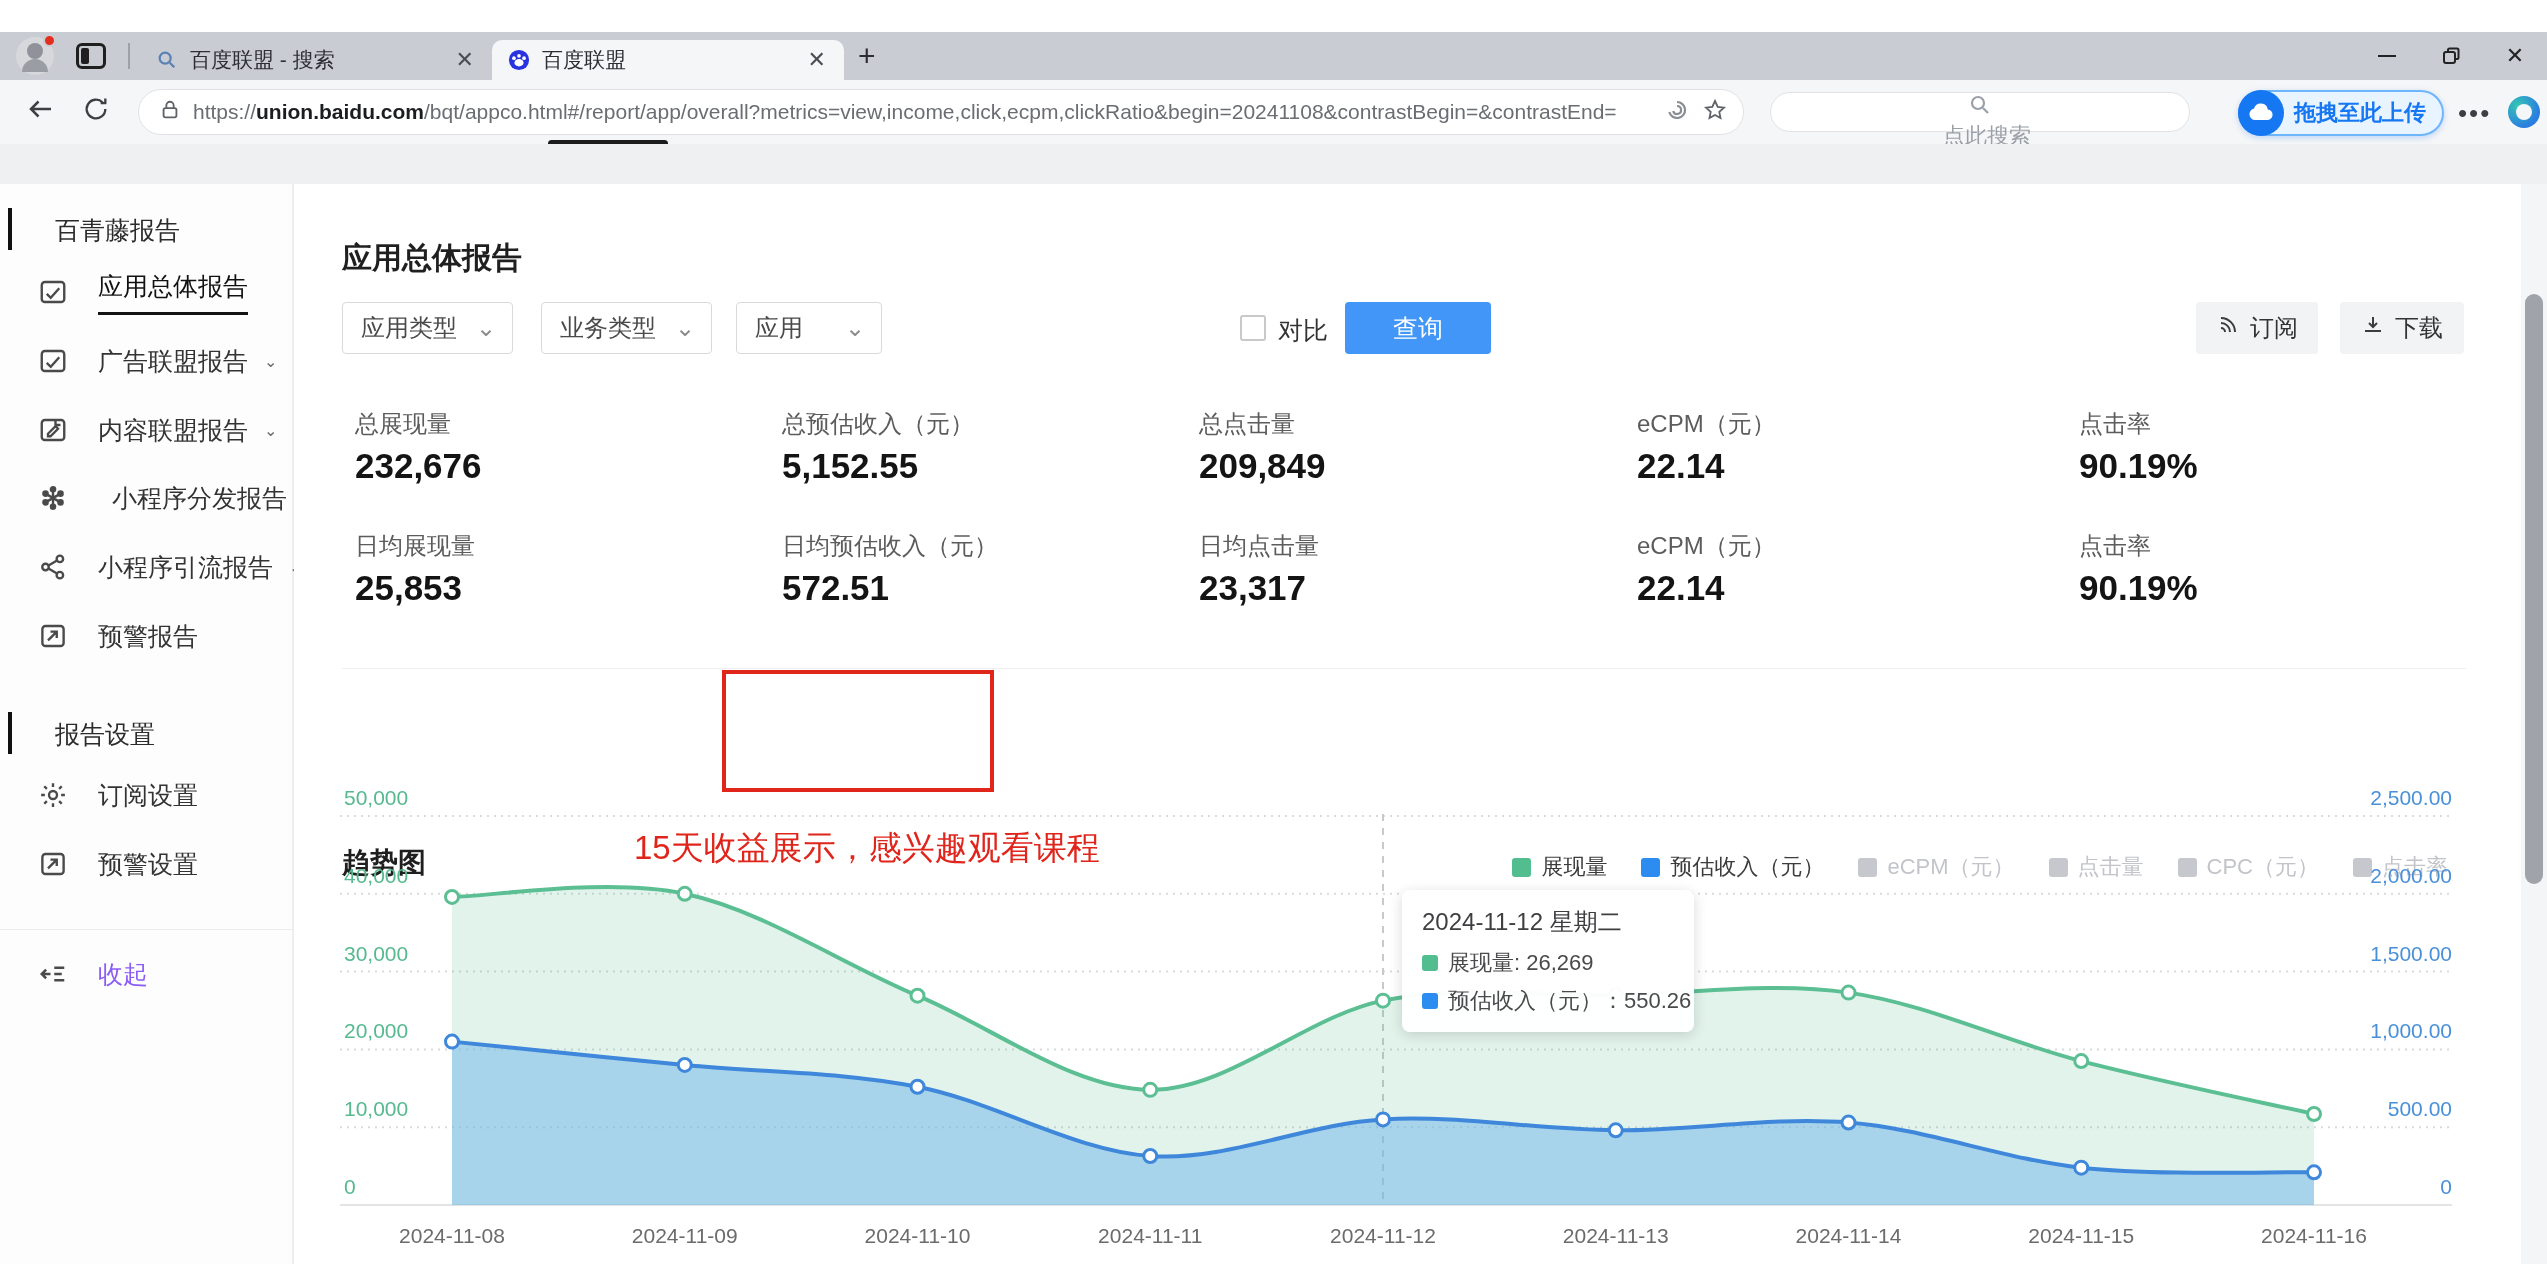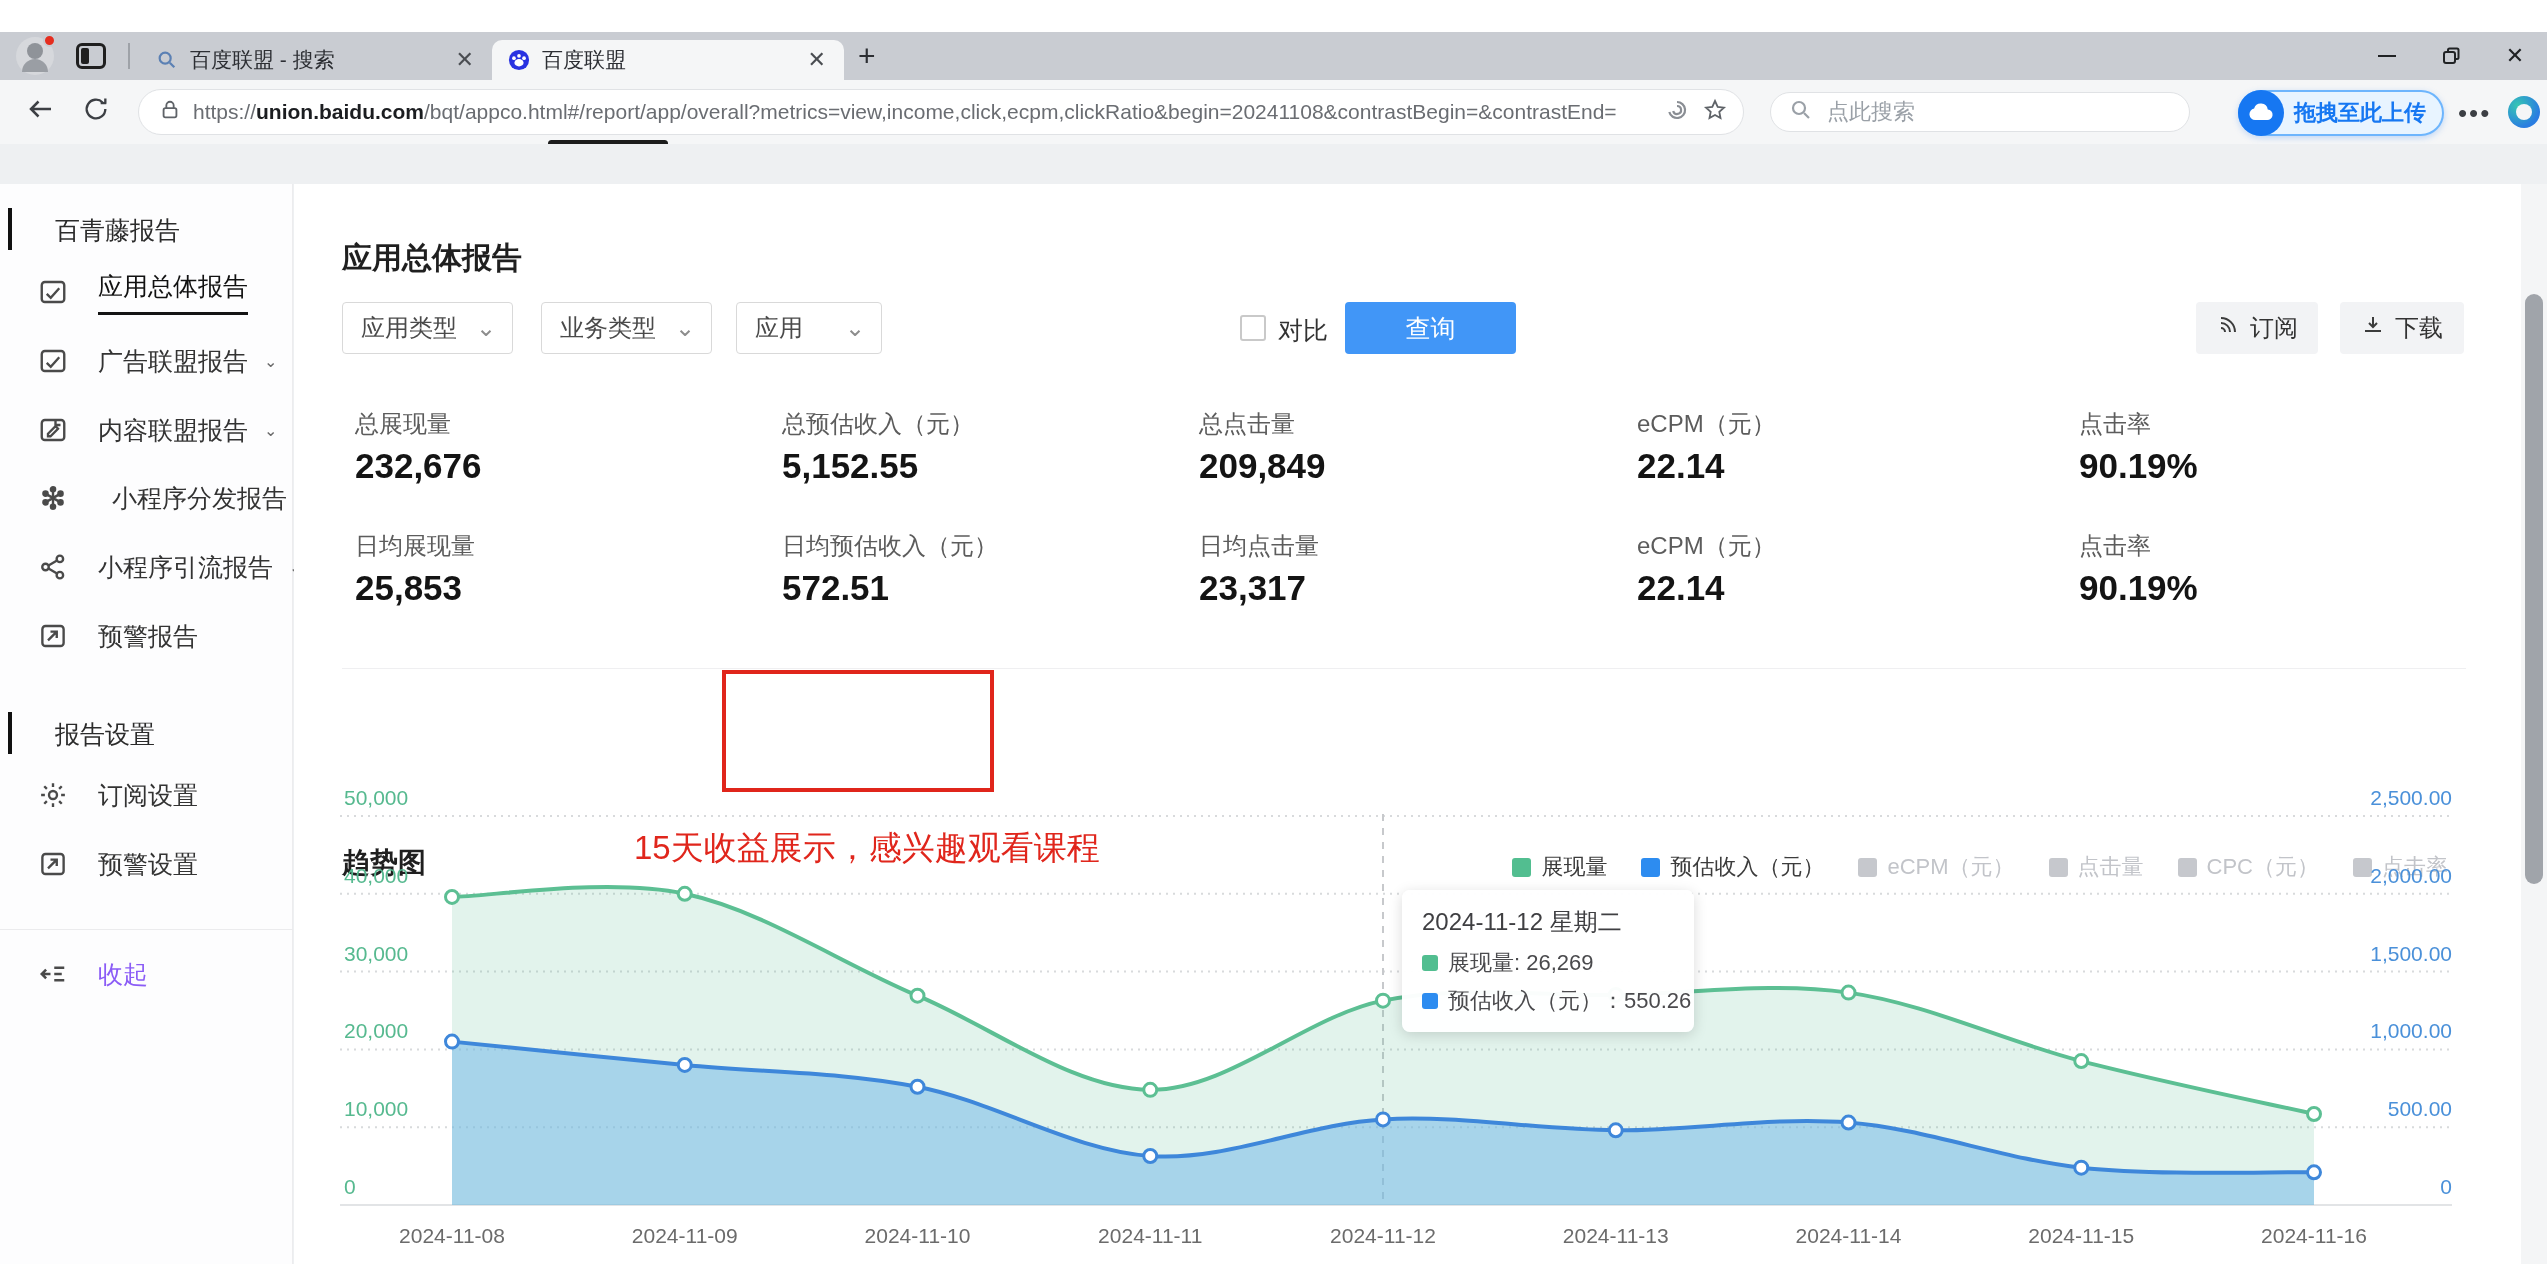--- a/index.html
+++ b/index.html
@@ -26,21 +26,21 @@
   .win-controls { position:absolute; right:0; top:0; height:48px; display:flex; }
   .win-btn { width:64px; height:48px; display:flex; align-items:center; justify-content:center; color:#202224; font-size:22px; }
   .min-glyph { width:18px; border-top:2px solid #202224; display:inline-block; }
 
   .toolbar { position:absolute; left:0; top:48px; width:2547px; height:64px; background:#f5f6f7; display:flex; align-items:center; }
   .nav-icon { font-size:28px; color:#3c3f44; margin-left:26px; }
   .url-pill { margin-left:28px; width:1606px; height:46px; background:#fff; border:1px solid #e0e2e5; border-radius:23px; display:flex; align-items:center; padding:0 16px 0 20px; }
   .url-text { flex:1; font-size:21px; color:#6a6d72; white-space:nowrap; overflow:hidden; margin-left:12px; }
   .url-text b { color:#1b1d20; font-weight:bold; }
   .pill-action { margin-left:14px; color:#7c8087; }
-  .search-pill { margin-left:26px; width:420px; height:40px; background:#fff; border:1px solid #e0e2e5; border-radius:23px; display:flex; align-items:center; padding:0 18px; }
+  .search-pill { margin-left:26px; width:420px; height:40px; background:#fff; border:1px solid #e0e2e5; border-radius:23px; display:flex; align-items:center; padding:0 18px;flex-direction:column; }
   .search-ph { font-size:22px; color:#9aa0a7; margin-left:14px; }
   .upload-pill { position:absolute; left:2238px; top:10px; height:46px; background:#e8f4ff; border:2px solid #6db5fd; border-radius:23px; display:flex; align-items:center; padding-right:16px; box-shadow:0 2px 6px rgba(30,119,242,.25); }
   .upload-circle { width:46px; height:46px; margin:-2px 10px -2px -2px; border-radius:50%; background:#1677f2; display:flex; align-items:center; justify-content:center; }
   .upload-label { font-size:22px; font-weight:bold; color:#1677f2; white-space:nowrap; }
   .dots { position:absolute; left:2458px; top:18px; font-size:26px; color:#3c3f44; letter-spacing:2px; }
   .copilot { position:absolute; left:2508px; top:16px; width:32px; height:32px; border-radius:50%;
              background:radial-gradient(circle at 30% 30%, #35c6b4, #2a7de1 70%); }
   .copilot::after { content:""; position:absolute; left:8px; top:8px; width:16px; height:16px; border-radius:50%; background:#f5f6f7; }
   .progress-bar { position:absolute; left:548px; top:108px; width:120px; height:7px; border-radius:4px; background:#1c1c1c; }
 
@@ -61,21 +61,21 @@
   .side-item .chev { margin-left:16px; color:#6b6b6b; }
   .side-divider { position:absolute; left:0; width:293px; height:1px; background:#ebebed; }
 
   .page-title { position:absolute; left:48px; top:54px; font-size:30px; font-weight:bold; color:#1f1f1f; }
 
   .filters { position:absolute; left:0; top:118px; width:2227px; height:54px; }
   .sel { position:absolute; height:52px; border:1px solid #d9d9d9; border-radius:4px; background:#fff; display:flex; align-items:center; justify-content:space-between; padding:0 16px 0 18px; font-size:24px; color:#4a4a4a; }
   .chev-small { color:#8d8d8d; }
   .cmp-box { position:absolute; left:946px; top:13px; width:26px; height:26px; border:2px solid #c9c9c9; border-radius:3px; background:#fff; }
   .cmp-label { position:absolute; left:984px; top:12px; font-size:25px; color:#333; }
-  .btn-query { position:absolute; left:1051px; top:0; width:171px; height:52px; background:#4196f7; border-radius:4px; color:#fff; font-size:25px; display:flex; align-items:center; justify-content:center; }
+  .btn-query { position:absolute; left:1051px; top:0; width:146px; height:52px; background:#4196f7; border-radius:4px; color:#fff; font-size:25px; display:flex; align-items:center; justify-content:center; }
   .btn-light { position:absolute; top:0; height:52px; background:#f2f3f5; border-radius:4px; color:#333; font-size:24px; display:flex; align-items:center; justify-content:center; gap:10px; }
 
   .stats { position:absolute; left:0; top:0; }
   .stat-label { position:absolute; font-size:24px; color:#5c5c5c; white-space:nowrap; }
   .stat-value { position:absolute; font-size:35px; font-weight:bold; color:#141414; white-space:nowrap; }
   .stats-divider { position:absolute; left:48px; top:484px; width:2124px; height:1px; background:#efeff1; }
   .highlight-box { position:absolute; left:428px; top:486px; width:272px; height:122px; border:4px solid #e0251b; }
   .annotation { position:absolute; left:340px; top:642px; font-size:33px; color:#e0261c; white-space:nowrap; }
 
   .chart-title { position:absolute; left:48px; top:660px; font-size:28px; font-weight:bold; color:#1f1f1f; }

